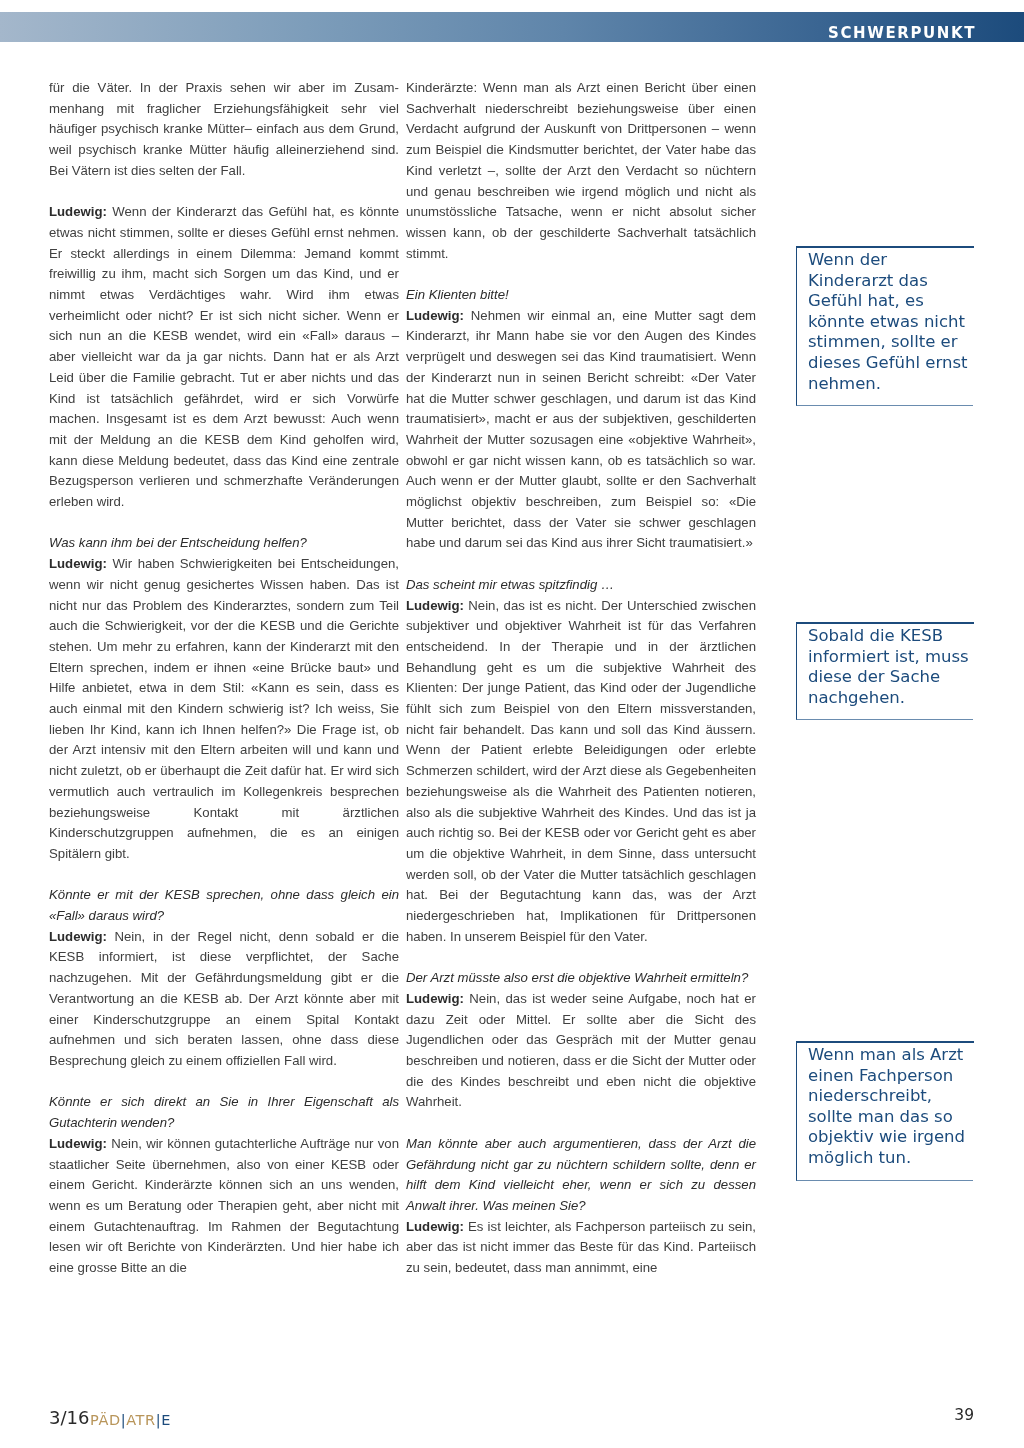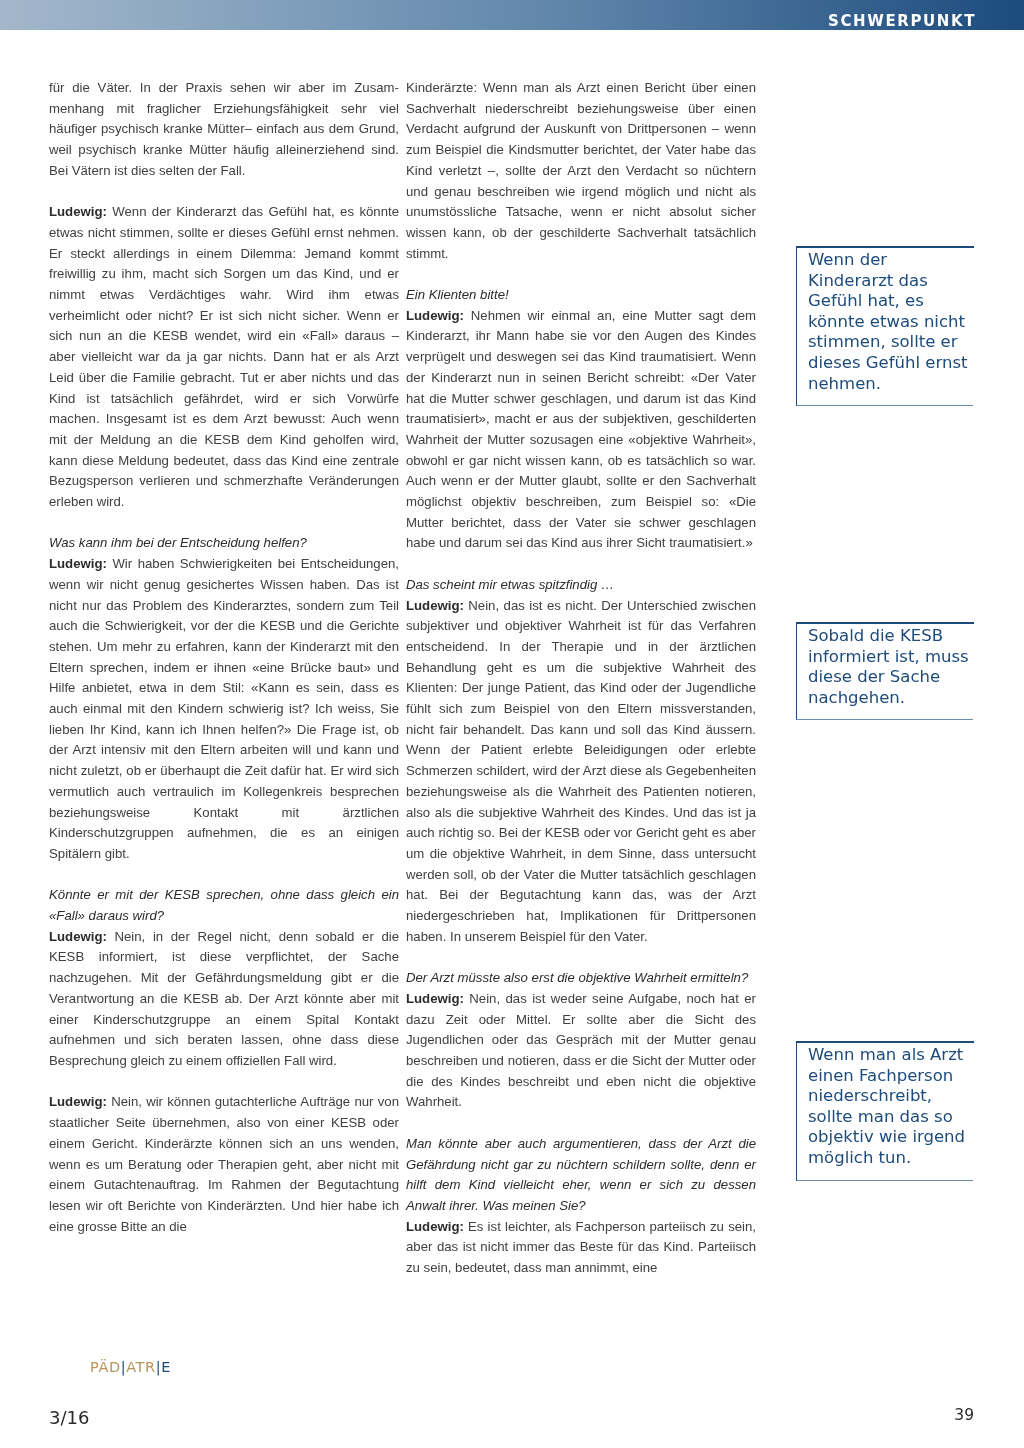--- a/index.html
+++ b/index.html
@@ -1,18 +1,18 @@
 <!DOCTYPE html>
 <html><head>
 <meta charset="utf-8">
 <style>
   html, body { margin: 0; padding: 0; background: #ffffff; }
   body { width: 1024px; height: 1448px; position: relative; overflow: hidden; font-family: "Liberation Sans", sans-serif; color: #3a3a3a; }
   .header-band {
-    position: absolute; left: 0; top: 0; width: 1024px; height: 30px;
+    position: absolute; left: 0; top: 12px; width: 1024px; height: 30px;
     background: linear-gradient(to right, #a4b7cb 0%, #7d9dba 30%, #5f85aa 55%, #3a6592 80%, #1c4b7c 100%);
   }
   .section-label {
     position: absolute; right: 48px; top: 13px; font-family: "DejaVu Sans", sans-serif;
     font-weight: bold; font-size: 15px; letter-spacing: 1.6px; color: #ffffff; line-height: 17px;
   }
   .col {
     position: absolute; top: 78px; width: 350px; font-size: 13.2px; line-height: 20.7px;
     text-align: justify; color: #404040; hyphens: manual;
   }
@@ -30,21 +30,21 @@
   .pullquote::before {
     content: ""; position: absolute; left: -1.5px; top: 0; width: 178px; height: 1.5px; background: #1c4b7c;
   }
   .pq1 { top: 246px; }
   .pq2 { top: 622px; }
   .pq3 { top: 1041px; }
   .footer-issue {
     position: absolute; left: 49px; top: 1407px; font-family: "DejaVu Sans", sans-serif; font-size: 18px; color: #2a2a2a;
   }
   .footer-brand {
-    position: absolute; left: 90px; top: 1359px; font-family: "DejaVu Sans", sans-serif; font-size: 14.5px;
+    position: absolute; left: 90px; top: 1412px; font-family: "DejaVu Sans", sans-serif; font-size: 14.5px;
     letter-spacing: 0.6px; color: #b8955a;
   }
   .footer-brand .bar { color: #1c4b7c; }
   .footer-brand .tail { color: #1c4b7c; }
   .page-number {
     position: absolute; right: 50px; top: 1406px; font-family: "DejaVu Sans", sans-serif; font-size: 15.5px; color: #2a2a2a;
   }
 </style>
 </head>
 <body>
@@ -63,20 +63,21 @@
     <span class="q">Was kann ihm bei der Entscheidung helfen?</span>
     <span class="speaker">Ludewig:</span>
     <span>Wir haben Schwierigkeiten bei Entschei­dungen, wenn wir nicht genug gesichertes Wissen haben. Das ist nicht nur das Problem des Kinderarz­tes, sondern zum Teil auch die Schwierigkeit, vor der die KESB und die Gerichte stehen. Um mehr zu erfah­ren, kann der Kinderarzt mit den Eltern sprechen, in­dem er ihnen «eine Brücke baut» und Hilfe anbietet, etwa in dem Stil: «Kann es sein, dass es auch einmal mit den Kindern schwierig ist? Ich weiss, Sie lieben Ihr Kind, kann ich Ihnen helfen?» Die Frage ist, ob der Arzt intensiv mit den Eltern arbeiten will und kann und nicht zuletzt, ob er überhaupt die Zeit dafür hat. Er wird sich vermutlich auch vertraulich im Kollegenkreis besprechen beziehungsweise Kontakt mit ärztlichen Kinderschutzgruppen aufnehmen, die es an einigen Spitälern gibt.</span>
   </p>
   <p>
     <span class="q">Könnte er mit der KESB sprechen, ohne dass gleich ein «Fall» daraus wird?</span>
     <span class="speaker">Ludewig:</span>
     <span>Nein, in der Regel nicht, denn sobald er die KESB informiert, ist diese verpflichtet, der Sache nachzugehen. Mit der Gefährdungsmeldung gibt er die Verantwortung an die KESB ab. Der Arzt könnte aber mit einer Kinderschutzgruppe an einem Spital Kontakt aufnehmen und sich beraten lassen, ohne dass diese Besprechung gleich zu einem offiziellen Fall wird.</span>
   </p>
   <p>
+    <span class="q">Könnte er sich direkt an Sie in Ihrer Eigenschaft als Gutachterin wenden?</span>
     <span class="speaker">Ludewig:</span>
     <span>Nein, wir können gutachterliche Aufträge nur von staatlicher Seite übernehmen, also von einer KESB oder einem Gericht. Kinderärzte können sich an uns wenden, wenn es um Beratung oder Therapien geht, aber nicht mit einem Gutachtenauftrag. Im Rah­men der Begutachtung lesen wir oft Berichte von Kin­derärzten. Und hier habe ich eine grosse Bitte an die</span>
   </p>
 </div>
 
 <div class="col col-mid">
   <p><span>Kinderärzte: Wenn man als Arzt einen Bericht über ei­nen Sachverhalt niederschreibt beziehungsweise über einen Verdacht aufgrund der Auskunft von Dritt­personen – wenn zum Beispiel die Kindsmutter be­richtet, der Vater habe das Kind verletzt –, sollte der Arzt den Verdacht so nüchtern und genau beschrei­ben wie irgend möglich und nicht als unumstössliche Tatsache, wenn er nicht absolut sicher wissen kann, ob der geschilderte Sachverhalt tatsächlich stimmt.</span></p>
   <p>
     <span class="q">Ein Klienten bitte!</span>
     <span class="speaker">Ludewig:</span>

